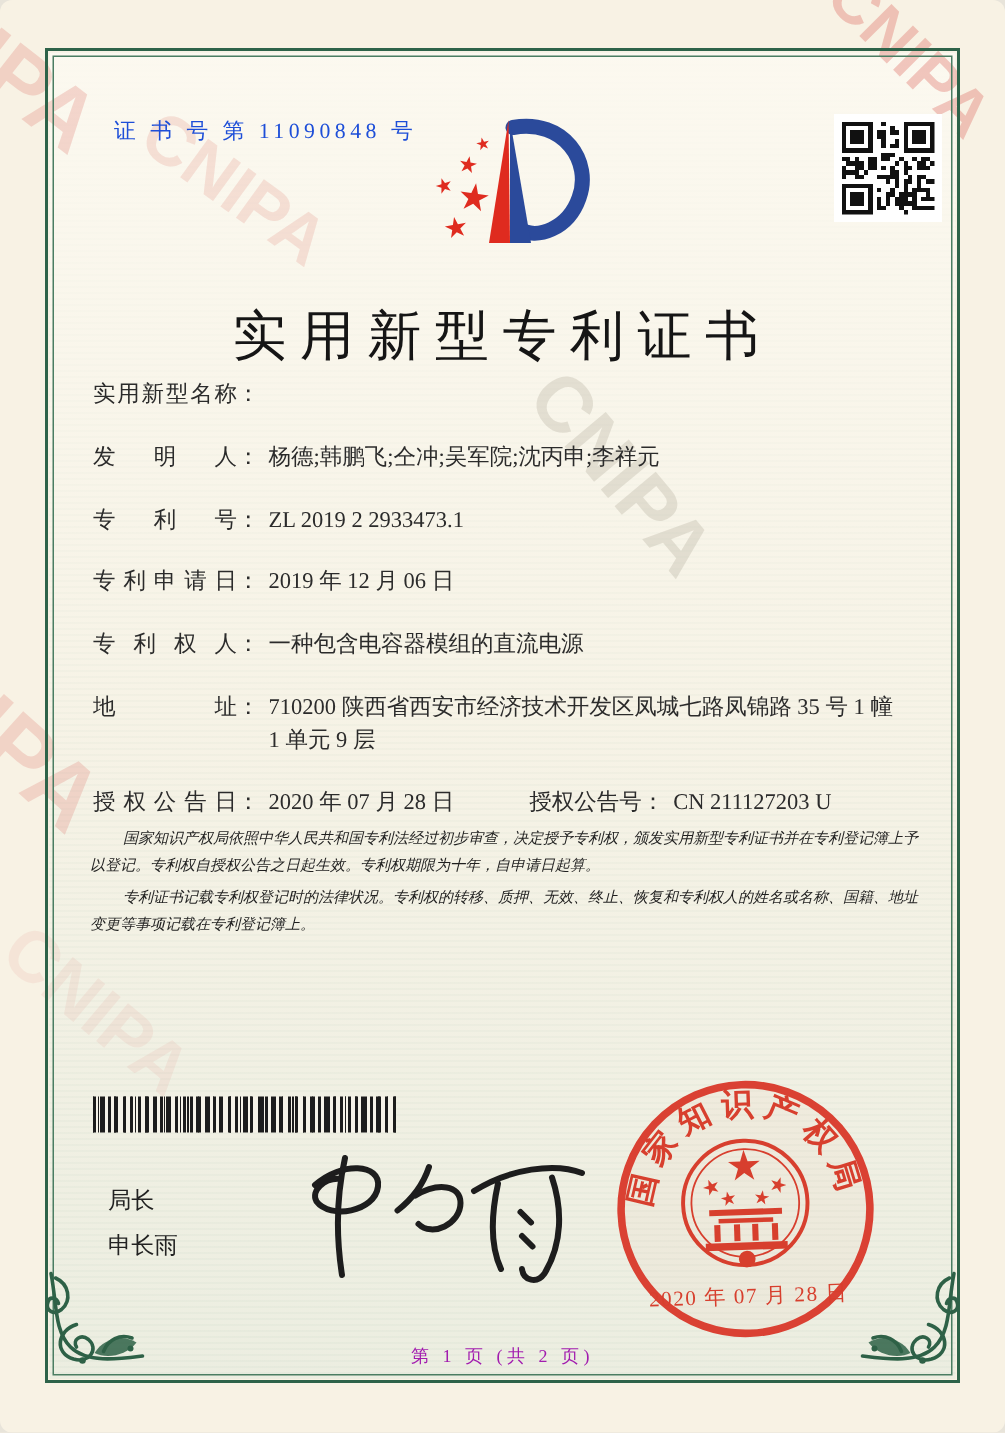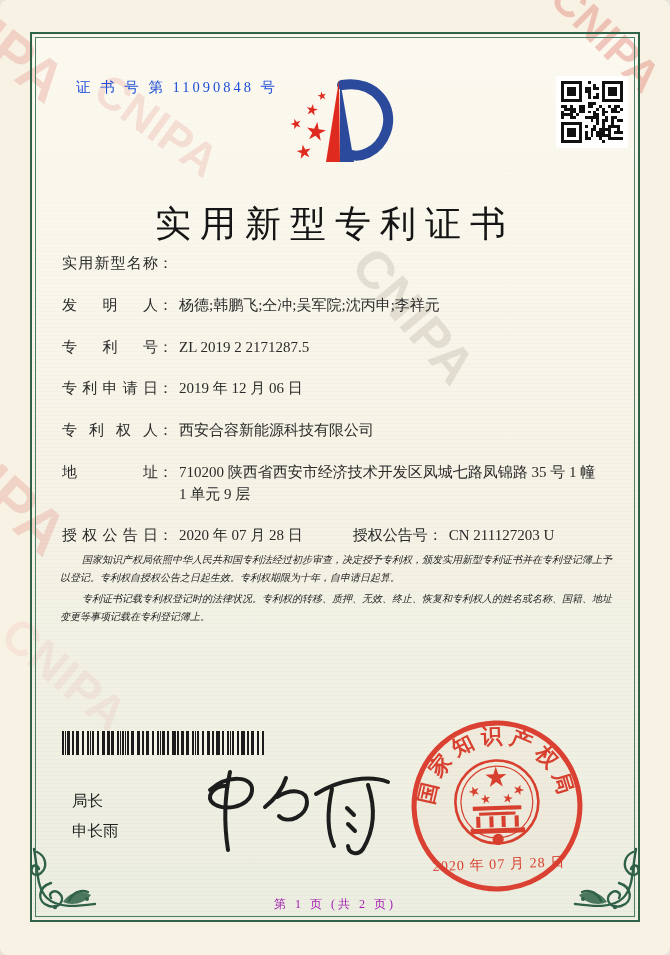--- a/index.html
+++ b/index.html
@@ -259,31 +259,31 @@
         <span class="fcolon">：</span>
     </div>
     <div class="frow">
       <span class="flabel">发明人</span>
         <span class="fcolon">：</span>
       <span class="fvalue">杨德;韩鹏飞;仝冲;吴军院;沈丙申;李祥元</span>
     </div>
     <div class="frow">
       <span class="flabel">专利号</span>
         <span class="fcolon">：</span>
-      <span class="fvalue">ZL 2019 2 2171287.5</span>
+      <span class="fvalue">ZL 2019 2 2933473.1</span>
     </div>
     <div class="frow">
       <span class="flabel">专利申请日</span>
         <span class="fcolon">：</span>
       <span class="fvalue">2019 年 12 月 06 日</span>
     </div>
     <div class="frow">
       <span class="flabel">专利权人</span>
         <span class="fcolon">：</span>
-      <span class="fvalue">西安合容新能源科技有限公司</span>
+      <span class="fvalue">一种包含电容器模组的直流电源</span>
     </div>
     <div class="frow">
       <span class="flabel">地址</span>
         <span class="fcolon">：</span>
       <span class="fvalue">710200 陕西省西安市经济技术开发区凤城七路凤锦路 35 号 1 幢 1 单元 9 层</span>
     </div>
     <div class="frow">
       <span class="flabel">授权公告日</span>
         <span class="fcolon">：</span>
       <span class="fvalue" style="flex:none">2020 年 07 月 28 日</span>

